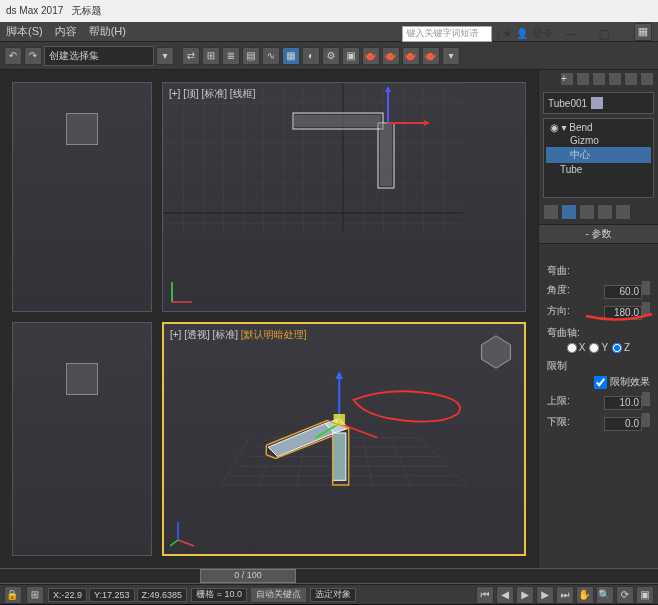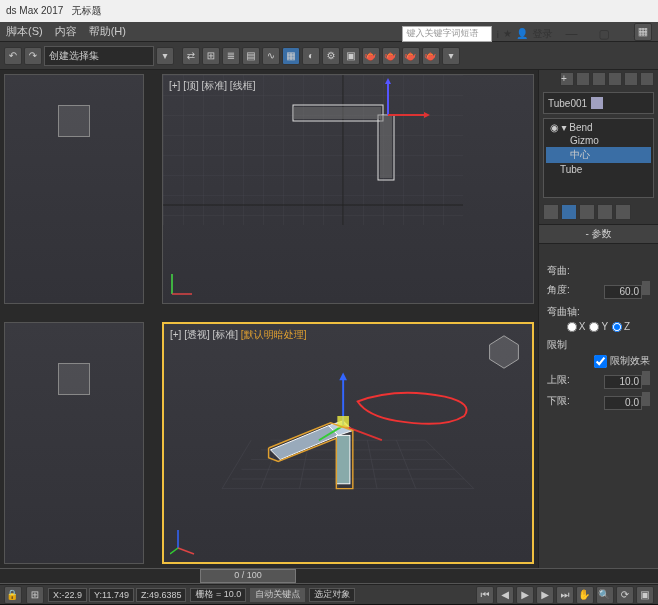--- a/index.html
+++ b/index.html
@@ -9,21 +9,21 @@
 .titlebar .search { width: 90px; height: 16px; background: #fff; border: 1px solid #aaa; color: #999; font-size: 9px; padding: 0 3px; }
 .wincontrols span { display:inline-block; width:30px; text-align:center; font-size:12px; }
 .menubar { height: 20px; background: #444; display: flex; align-items: center; padding: 0 6px; gap: 12px; border-bottom: 1px solid #222; }
 .menubar span { font-size: 11px; }
 .menubar .mright { margin-left: auto; display:flex; gap:2px; }
 .icon-btn { width:18px; height:18px; display:inline-flex; align-items:center; justify-content:center; background:#555; border:1px solid #333; border-radius:2px; font-size:10px; }
 .toolbar { height: 28px; background: #3a3a3a; border-bottom: 1px solid #222; display:flex; align-items:center; padding:0 4px; gap:2px; }
 .toolbar .dropdown { background:#2a2a2a; border:1px solid #555; height:20px; width:110px; padding:0 4px; display:flex; align-items:center; }
 .toolbar-group { display:flex; gap:2px; margin-left:6px; }
 .content { display:flex; height: 498px; }
-.viewports { flex:1; display:grid; grid-template-columns: 140px 1fr; grid-template-rows: 230px 1fr; gap:18px; padding:4px; background:#2a2a2a; }
+.viewports { flex:1; display:grid; grid-template-columns: 140px 1fr; grid-template-rows: 230px 1fr; gap:10px; padding:12px; background:#2a2a2a; }
 .viewport { background: linear-gradient(#3a3a40, #323238); border:1px solid #555; position:relative; overflow:hidden; }
 .viewport.active { border:2px solid #f0c040; }
 .vp-label { position:absolute; top:4px; left:6px; font-size:10px; color:#ccc; z-index:5; }
 .vp-label .orange { color:#e0a030; }
 .viewcube { position:absolute; width:32px; height:32px; top:30px; left:50%; transform:translateX(-50%); border:1px solid #888; background:rgba(200,200,200,.15); }
 .viewcube-persp { position:absolute; top:10px; right:10px; width:36px; height:36px; }
 .viewcube-persp svg { width:100%; height:100%; }
 .grid-bg { position:absolute; inset:0; }
 .right-panel { width:120px; background:#353535; border-left:1px solid #222; display:flex; flex-direction:column; }
 .rp-tabs { height:20px; display:flex; justify-content:flex-end; gap:2px; padding:2px 4px; }
@@ -228,20 +228,27 @@
       <span></span>
       <span></span>
     </div>
     <div class="rp-params">
       <div class="rp-section-header" style="margin:-6px -8px 20px -8px;text-align:center"> - <span>参数</span></div>
       <div class="param-group-title">弯曲:</div>
       <div class="param-row">
         <span>角度:</span>
         <span><span class="val">60.0</span><span class="spin"></span></span>
       </div>
+      <div class="param-row" style="position:relative">
+        <span>方向:</span>
+        <span><span class="val">180.0</span><span class="spin"></span></span>
+        <svg style="position:absolute;right:-4px;top:10px;pointer-events:none" width="70" height="14">
+            <path d="M2 4 Q 35 12 68 2" stroke="#e33" stroke-width="2.5" fill="none"></path>
+          </svg>
+      </div>
       <div class="param-group-title">弯曲轴:</div>
       <div class="radio-row">
         <label>
             <input type="radio" style="">
             <span>X</span>
           </label>
         <label>
             <input type="radio" style="">
             <span>Y</span>
           </label>
@@ -274,21 +281,21 @@
 <div class="statusbar">
   <span class="icon-btn">🔒</span>
   <span class="icon-btn">⊞</span>
   <div class="coords">
     <span class="field">
         <span>X:</span>
         <span>-22.9</span>
       </span>
     <span class="field">
         <span>Y:</span>
-        <span>11.749</span>
+        <span>17.253</span>
       </span>
     <span class="field">
         <span>Z:</span>
         <span>49.6385</span>
       </span>
   </div>
   <span class="field">栅格 = 10.0</span>
   <span class="field" style="background:#555">自动关键点</span>
   <span class="field">选定对象</span>
   <div class="nav-icons">

